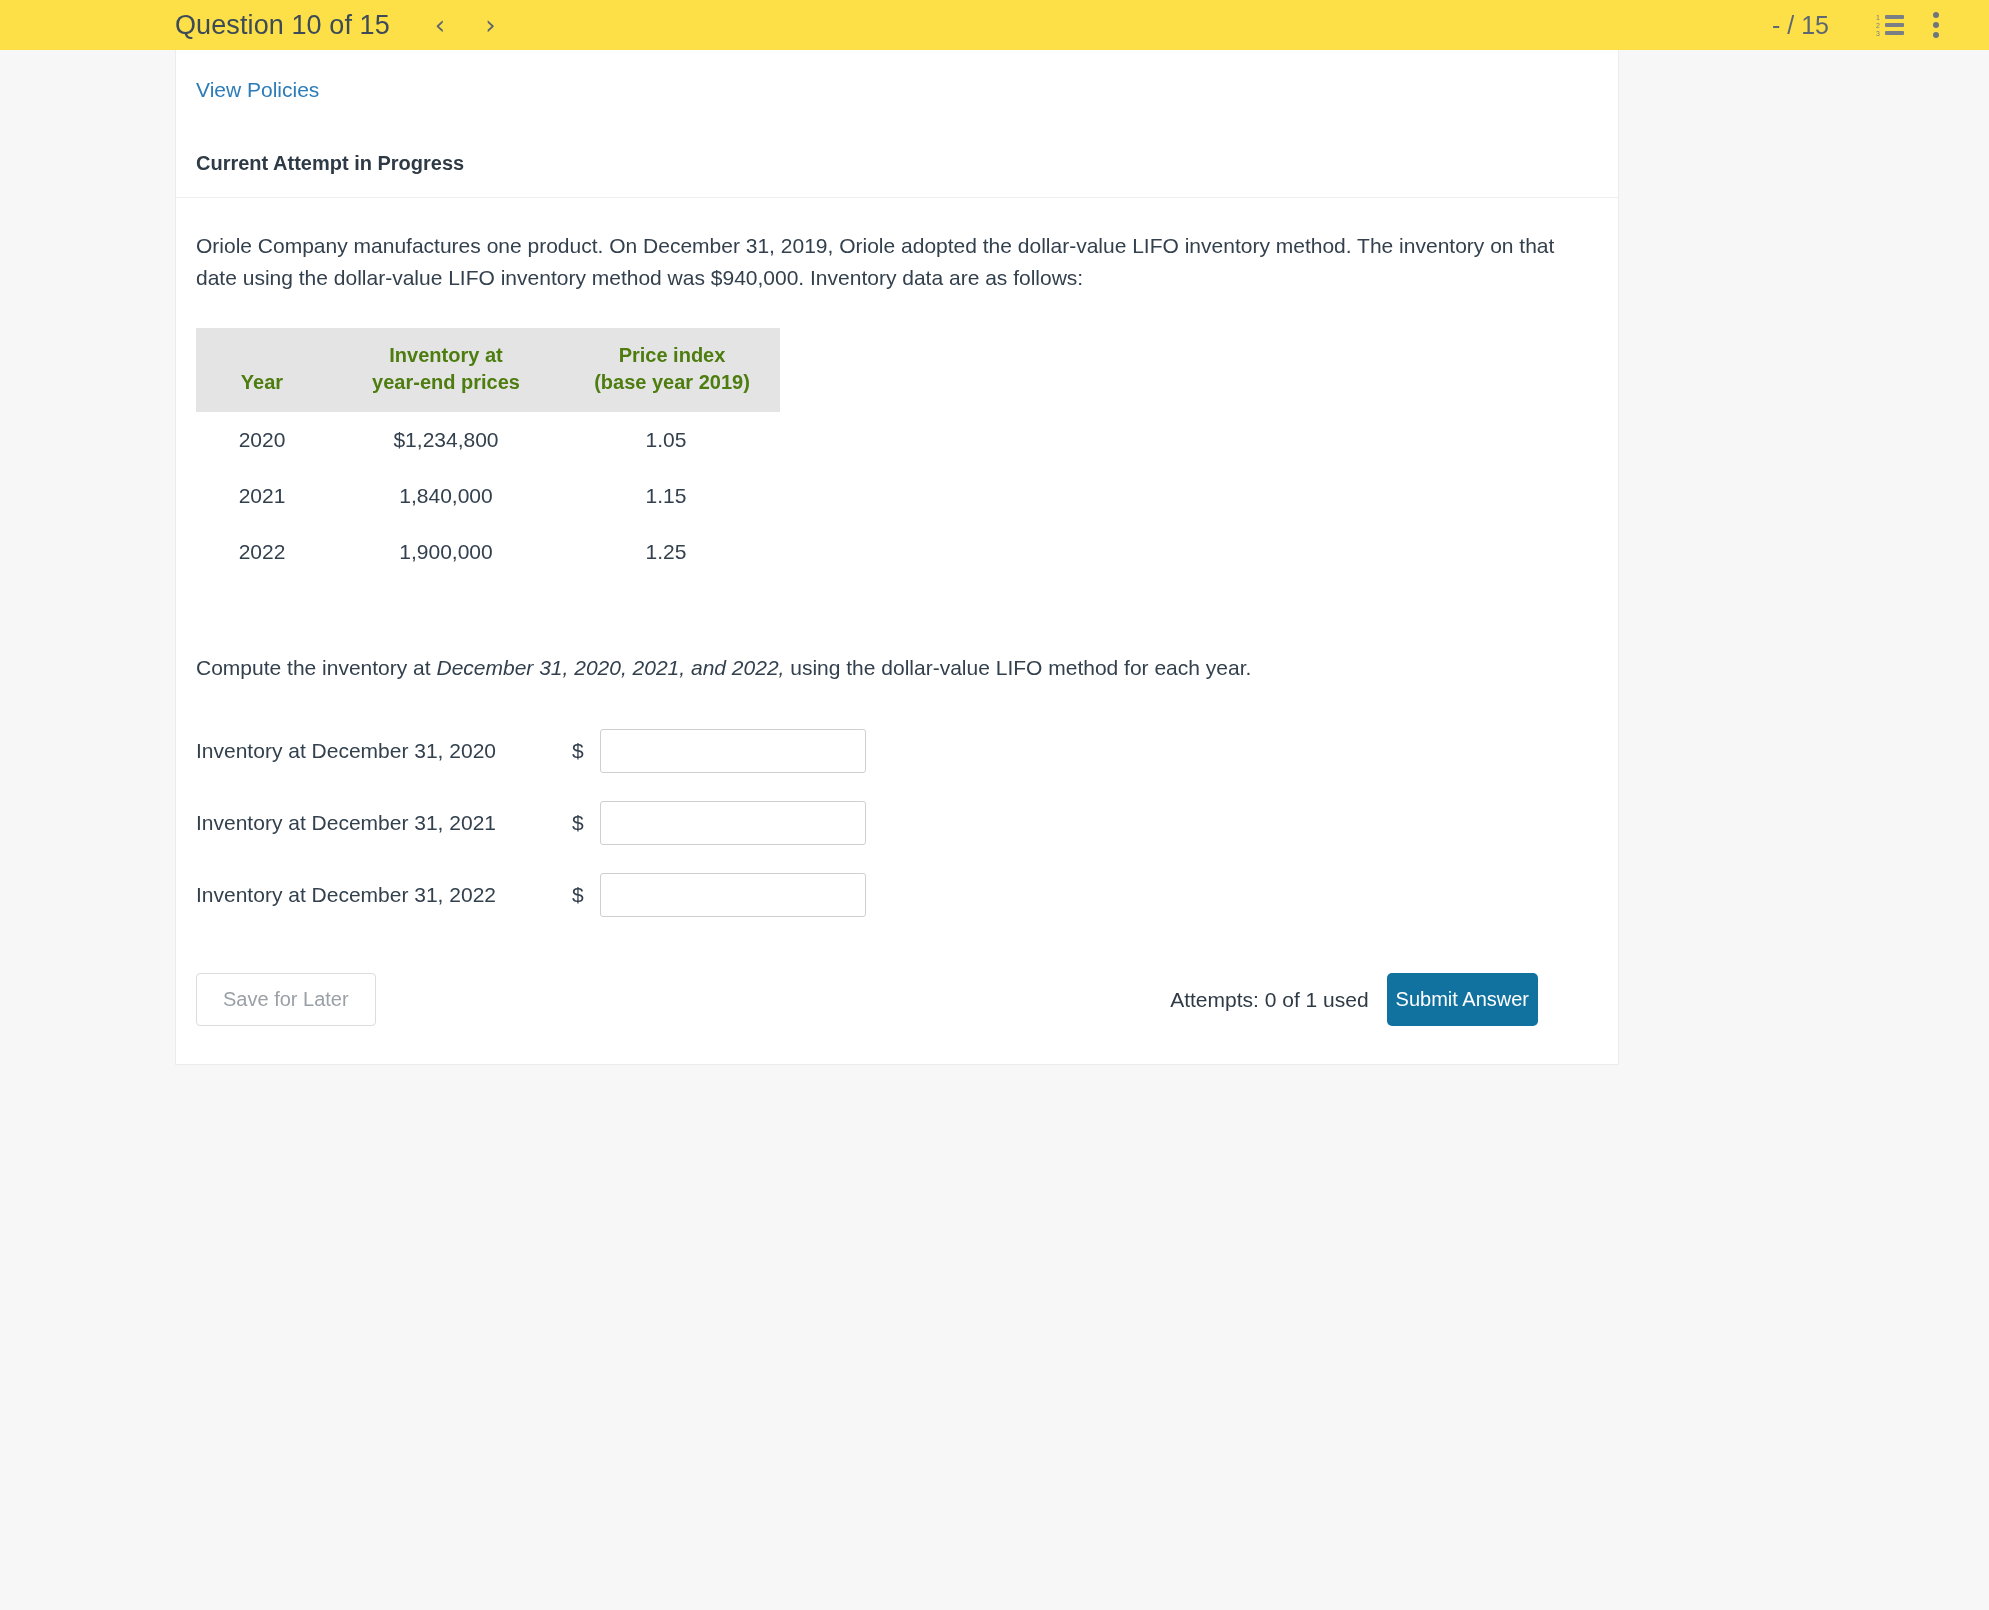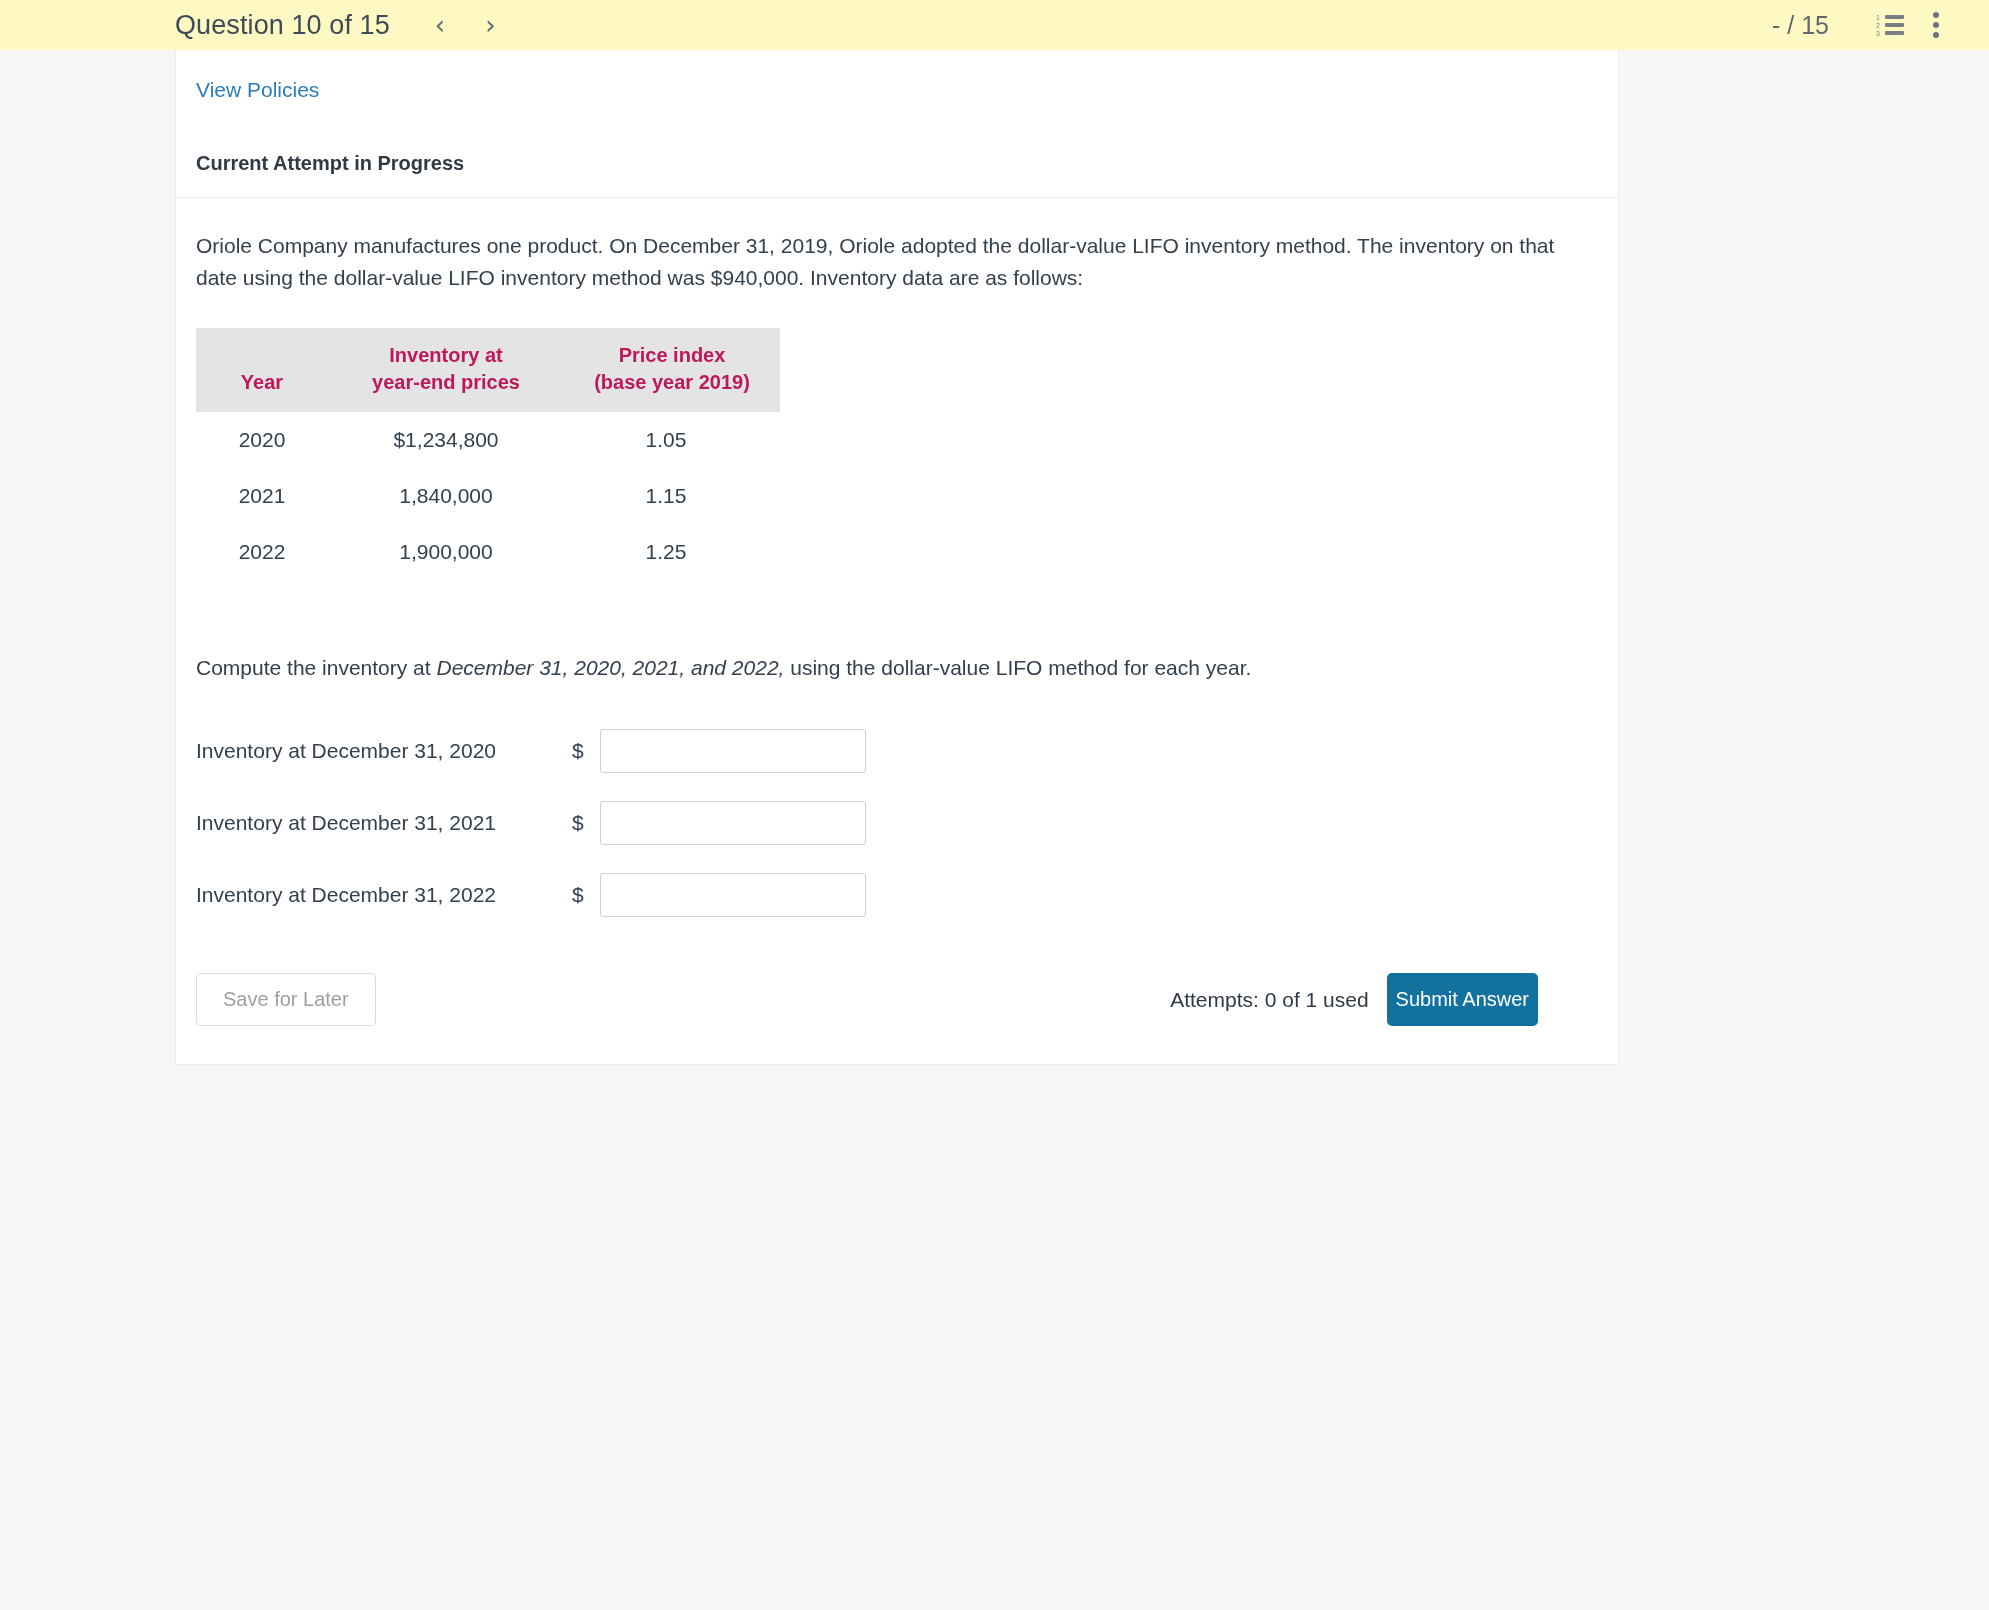--- a/index.html
+++ b/index.html
@@ -11,21 +11,21 @@
     height: 1610px;
     background: #f7f7f8;
     font-family: "Liberation Sans", sans-serif;
     color: #33404d;
     -webkit-font-smoothing: antialiased;
   }
 
   
   .topbar {
     height: 50px;
-    background: #fef9c3;
+    background: #fde047;
     display: flex;
     align-items: center;
     padding: 0 0 0 175px;
     box-sizing: border-box;
     position: relative;
   }
   .q-title {
     font-size: 27px;
     color: #3c4b57;
     letter-spacing: .1px;
@@ -150,21 +150,21 @@
   
   table.data {
     border-collapse: collapse;
     margin-top: 34px;
     margin-left: 0px;
   }
   table.data thead td, table.data thead th {
     background: #e4e4e4;
     font-weight: bold;
     font-size: 20px;
-    color: #be185d;
+    color: #4d7c0f;
     vertical-align: bottom;
     padding: 14px 18px 16px 18px;
     text-align: center;
     line-height: 1.35;
   }
   table.data thead th.year-h { text-align: center; }
   table.data tbody td {
     font-size: 21px;
     color: #33404d;
     padding: 16px 18px;

